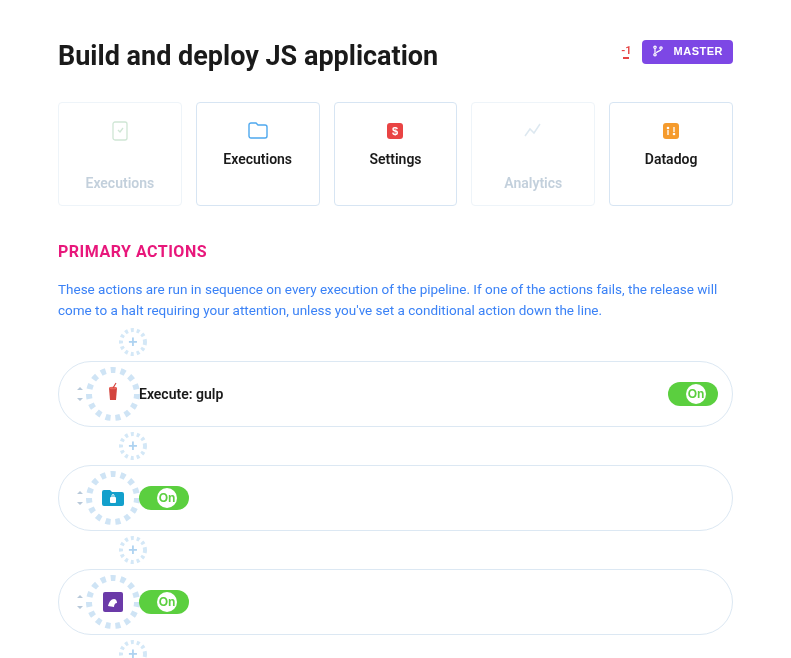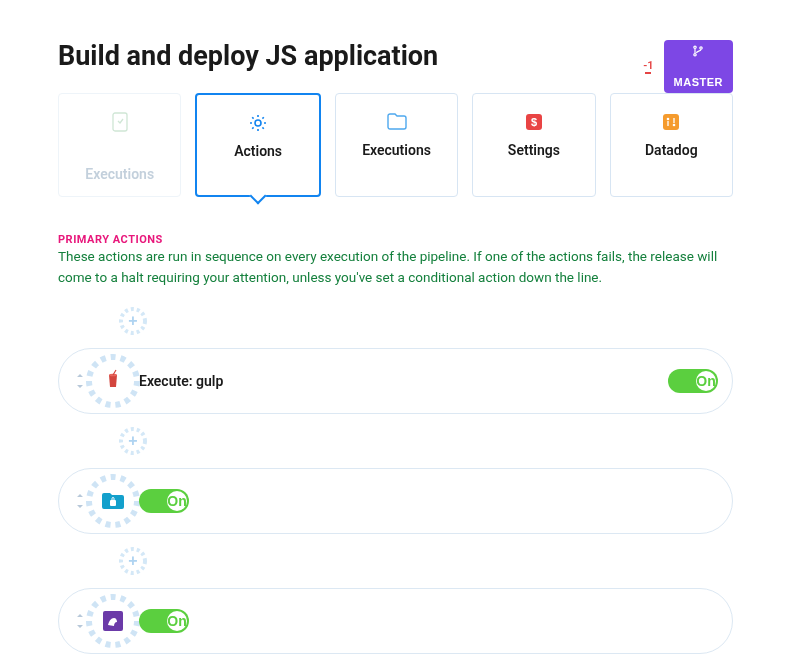--- a/index.html
+++ b/index.html
@@ -8,20 +8,21 @@
   background: #fff;
   width: 791px;
   height: 658px;
   padding: 40px 58px 0;
   color: #1a1a1a;
 }
 .header {
   display: flex;
   justify-content: space-between;
   align-items: flex-start;
+  margin-bottom: 30px;
 }
 .title {
   font-size: 27px;
   font-weight: 700;
   color: #1a1a1a;
 }
 .header-right {
   display: flex;
   align-items: center;
   gap: 10px;
@@ -39,22 +40,21 @@
   background: #7d47e5;
   color: #fff;
   border: none;
   border-radius: 4px;
   padding: 5px 10px;
   font-size: 11px;
   font-weight: 700;
   letter-spacing: 0.5px;
   cursor: pointer;
   display: flex;
-  gap: 17px;
-  flex-direction: column;
+  gap: 10px;
 }
 .tabs {
   display: flex;
   gap: 14px;
   margin-bottom: 36px;
 }
 .tab {
   flex: 1;
   border: 1px solid #d7e5f3;
   border-radius: 4px;
@@ -94,29 +94,30 @@
   align-items: center;
   justify-content: center;
 }
 .tab-label {
   font-size: 14px;
   font-weight: 600;
   color: #1a1a1a;
 }
 .section-label {
   color: #e8177b;
-  font-size: 11px;
+  font-size: 16px;
   font-weight: 700;
   letter-spacing: 0.5px;
+  margin-bottom: 18px;
 }
 .section-desc {
   font-size: 13.5px;
   line-height: 1.55;
-  color: #15803d;
-  margin-bottom: 18px;
+  color: #3b82f6;
+  margin-bottom: 6px;
 }
 .pipeline {
   position: relative;
 }
 .add-connector {
   display: flex;
   justify-content: flex-start;
   padding-left: 60px;
 }
 .add-btn {
@@ -141,21 +142,21 @@
   font-size: 16px;
   font-weight: 700;
   z-index: 1;
 }
 .action-row {
   display: flex;
   align-items: center;
   border: 1px solid #dce8f3;
   border-radius: 40px;
   padding: 6px 14px 6px 6px;
-  margin: 12px 0;
+  margin: 4px 0;
   background: #fff;
 }
 .drag-handle {
   width: 22px;
   display: flex;
   flex-direction: column;
   align-items: center;
   gap: 1px;
   cursor: grab;
   color: #b7c8d9;
@@ -195,30 +196,30 @@
   width: 50px;
   height: 24px;
   background: #5bcf3f;
   border-radius: 12px;
   position: relative;
   cursor: pointer;
   border: none;
 }
 .toggle-knob {
   position: absolute;
-  right: 2px;
+  right: 12px;
   top: 2px;
   width: 20px;
   height: 20px;
   border-radius: 50%;
   background: #fff;
   display: flex;
   align-items: center;
   justify-content: center;
-  font-size: 14px;
+  font-size: 12px;
   font-weight: 700;
   color: #5bcf3f;
 }
 </style>
 </head>
 <body>
 
 <div class="header">
   <h1 class="title">Build and deploy JS application</h1>
   <div class="header-right">
@@ -243,47 +244,44 @@
 <div class="tabs">
   <div class="tab disabled">
     <span class="tab-icon">
       <svg width="18" height="20" viewBox="0 0 18 20">
           <rect x="2" y="1" width="14" height="18" rx="2" fill="none" stroke="#cfe6d5" stroke-width="1.3"></rect>
           <path d="M7 9l2 2 3-4" stroke="#cfe6d5" stroke-width="1.3" fill="none"></path>
         </svg>
     </span>
     <span class="tab-label">Executions</span>
   </div>
-  <div class="tab active">
-    <span class="tab-icon">
-      <svg width="20" height="20" viewBox="0 0 20 20">
-          <circle cx="10" cy="10" r="3" fill="none" stroke="#1184f0" stroke-width="1.6"></circle>
-          <g stroke="#1184f0" stroke-width="1.6">
-            <path d="M10 2v2M10 16v2M2 10h2M16 10h2M4.2 4.2l1.4 1.4M14.4 14.4l1.4 1.4M4.2 15.8l1.4-1.4M14.4 5.6l1.4-1.4"></path>
-          </g>
-        </svg>
-    </span>
-    <span class="tab-label">Actions</span>
-  </div>
   <div class="tab">
     <span class="tab-icon">
       <svg width="20" height="18" viewBox="0 0 20 18">
           <path d="M1 3a2 2 0 012-2h5l2 2h7a2 2 0 012 2v9a2 2 0 01-2 2H3a2 2 0 01-2-2V3z" fill="none" stroke="#4ea8ee" stroke-width="1.4"></path>
         </svg>
     </span>
     <span class="tab-label">Executions</span>
   </div>
   <div class="tab">
     <span class="tab-icon">
       <svg width="18" height="18" viewBox="0 0 18 18">
           <rect x="1" y="1" width="16" height="16" rx="3" fill="#e94444"></rect>
           <text x="9" y="13" text-anchor="middle" fill="#fff" font-size="11" font-weight="700" font-family="sans-serif">$</text>
         </svg>
     </span>
     <span class="tab-label">Settings</span>
+  </div>
+  <div class="tab disabled">
+    <span class="tab-icon">
+      <svg width="20" height="18" viewBox="0 0 20 18">
+          <path d="M2 14l5-7 4 4 6-9" stroke="#dde8f0" stroke-width="1.5" fill="none"></path>
+        </svg>
+    </span>
+    <span class="tab-label">Analytics</span>
   </div>
   <div class="tab">
     <span class="tab-icon">
       <svg width="18" height="18" viewBox="0 0 18 18">
           <rect x="1" y="1" width="16" height="16" rx="3" fill="#f59b2d"></rect>
           <circle cx="6" cy="6" r="1.3" fill="#fff"></circle>
           <circle cx="12" cy="12" r="1.3" fill="#fff"></circle>
           <path d="M6 8v5M12 5v5" stroke="#fff" stroke-width="1.3"></path>
         </svg>
     </span>

